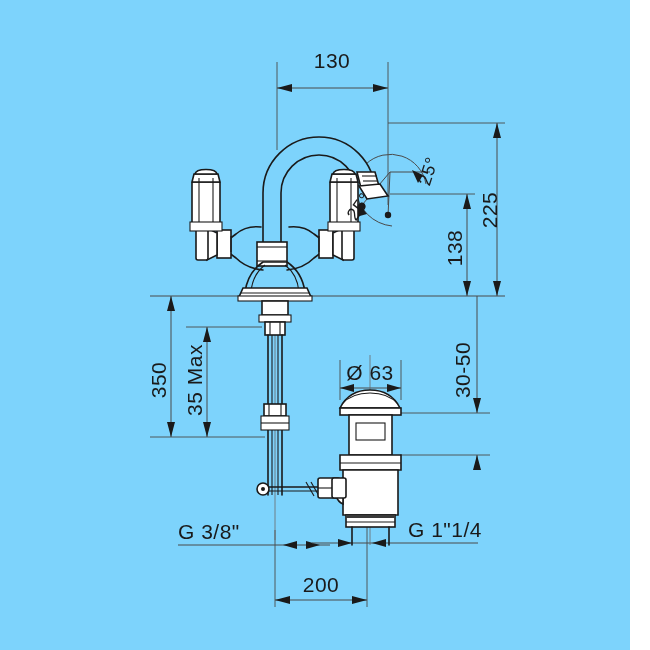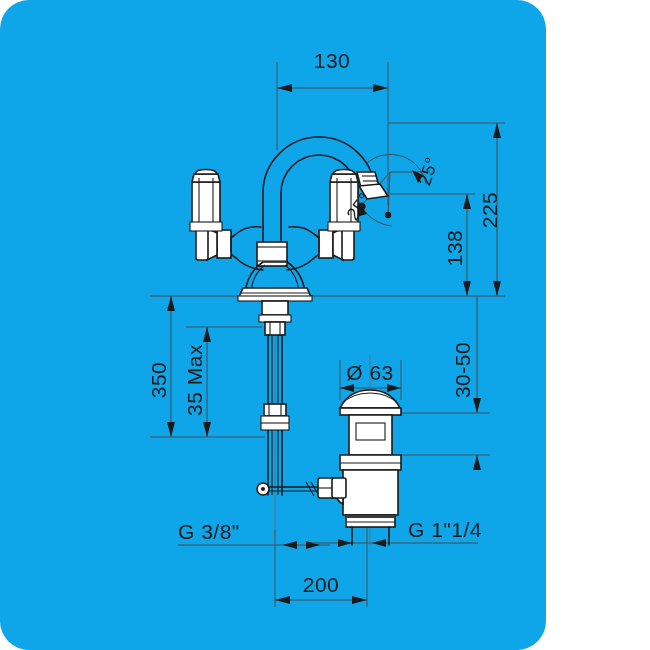--- a/index.html
+++ b/index.html
@@ -1,21 +1,21 @@
 <!DOCTYPE html>
 <html><head>
 <meta charset="utf-8">
 <style>
   html,body{margin:0;padding:0;background:#ffffff;}
   body{
     width:650px;height:650px;overflow:hidden;
     font-family:"Liberation Sans", sans-serif;
     color:#1a1a1a;
   }
-  #sheet{position:relative;width:546px;height:650px;background:#0ea5e9;border-radius:29px;}
+  #sheet{position:relative;width:630px;height:650px;background:#7dd3fc;}
   svg#drawing{position:absolute;left:0;top:0;width:650px;height:650px;display:block;}
   .dimtext{
     font-family:"Liberation Sans", sans-serif;
     font-size:21px;
     fill:#1a1a1a;
     letter-spacing:0.5px;
   }
   .dimtext.small{font-size:18px;}
   .obj{fill:none;stroke:#1a1a1a;stroke-width:1.6;stroke-linejoin:round;stroke-linecap:round;}
   .objthin{fill:none;stroke:#1a1a1a;stroke-width:1.1;}

